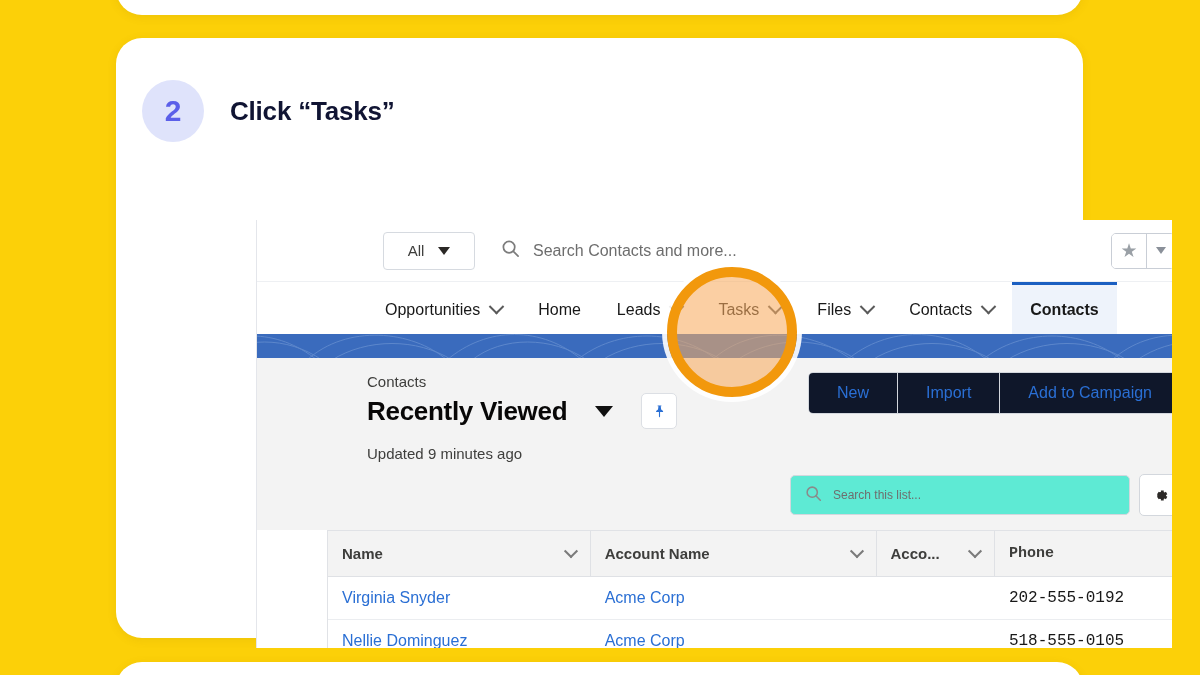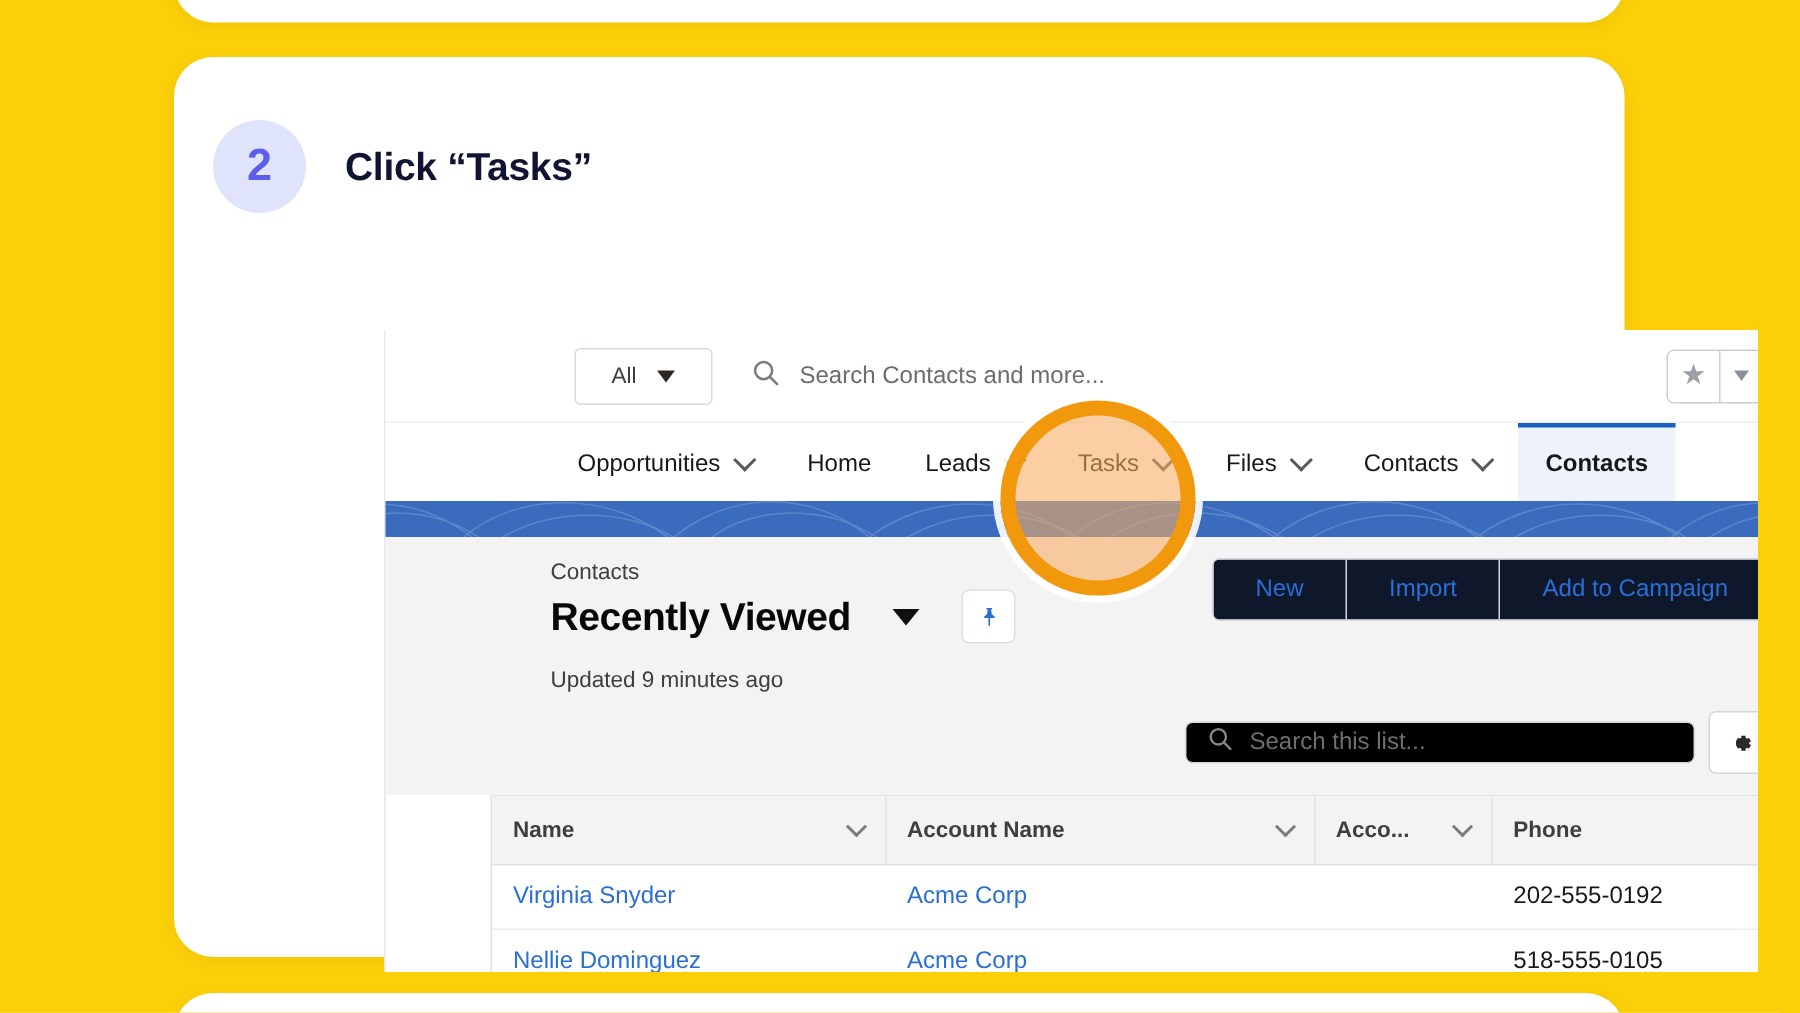--- a/index.html
+++ b/index.html
@@ -119,42 +119,42 @@
   .lh-sub { font-size: 15px; color: #3e3e3c; margin-top: 16px; }
   .btn-group { display: flex; border: 1px solid #d3d7dd; border-radius: 5px;
     overflow: hidden; background: #fff; height: 42px; }
   .gbtn { padding: 0 28px; display: flex; align-items: center;
     font-size: 16px; color: #2a6fd4; border-right: 1px solid #d3d7dd; background: #0f172a; }
   .gbtn:last-child { border-right: none; }
 
   .toolrow { display: flex; align-items: center; justify-content: flex-end;
     gap: 9px; padding: 12px 16px 14px 170px; }
   .listsearch {
-    width: 340px; height: 28px; border: 1px solid #d3d7dd; border-radius: 5px;
-    background: #000000; display: flex; align-items: center; gap: 11px; padding: 0 14px;
-    font-size: 16px; color: #6e6e6e;
+    width: 340px; height: 40px; border: 1px solid #d3d7dd; border-radius: 5px;
+    background: #5eead4; display: flex; align-items: center; gap: 11px; padding: 0 14px;
+    font-size: 12px; color: #6e6e6e;
   }
   .gear-btn { width: 42px; height: 42px; border: 1px solid #d3d7dd; border-radius: 5px;
     background: #fff; display: flex; align-items: center; justify-content: center; }
 
   
   .tbl { background: #fff; border-top: 1px solid #e0e2e6; margin-left: 130px;
     border-left: 1px solid #e0e2e6; }
   .thead { display: flex; background: #f3f3f3; height: 46px;
     border-bottom: 1px solid #dfe1e5; }
   .th { display: flex; align-items: center; justify-content: space-between;
     padding: 0 14px; font-size: 15px; font-weight: bold; color: #3e3e3c;
     border-right: 1px solid #dfe1e5; }
   .th .chev { width: 10px; height: 10px; border-right: 2px solid #7a7a7a;
     border-bottom: 2px solid #7a7a7a; transform: rotate(45deg) translate(-2px,-2px);
     flex: 0 0 auto; margin-left: 12px; }
   .trow { display: flex; height: 43px; border-bottom: 1px solid #ebedf0; }
   .td { display: flex; align-items: center; padding: 0 14px; font-size: 16px; color: #181818; }
   .td.link { color: #2a6fd4; }
-  .c1 { width: 280px; } .c2 { width: 305px; } .c3 { width: 125px; } .c4 { width: 215px; }
+  .c1 { width: 280px; } .c2 { width: 305px; } .c3 { width: 125px; } .c4 { width: 215px; font-family: Liberation Mono, monospace; }
 
   
   .halo {
     position: absolute; left: 551px; top: 229px; width: 130px; height: 130px;
     border-radius: 50%; border: 10px solid #F2980C;
     background: rgba(248,173,96,0.58);
     box-shadow: 0 0 0 5px rgba(255,255,255,0.9);
     pointer-events: none;
   }
 </style>

